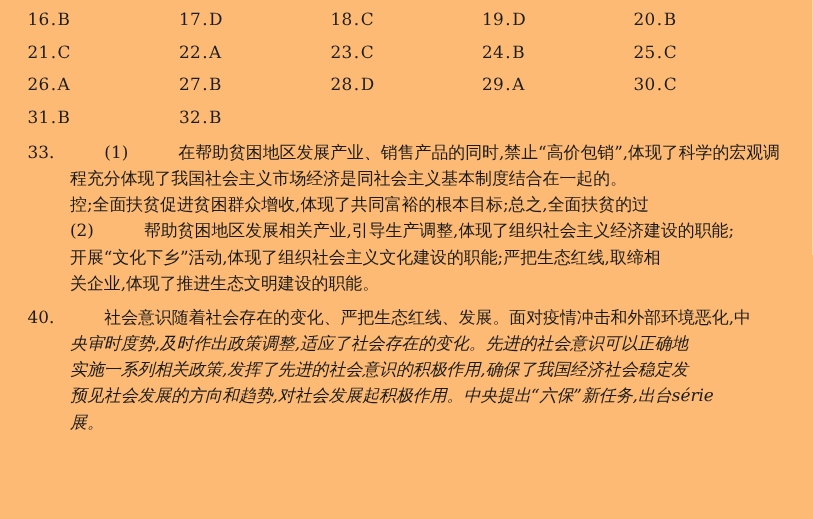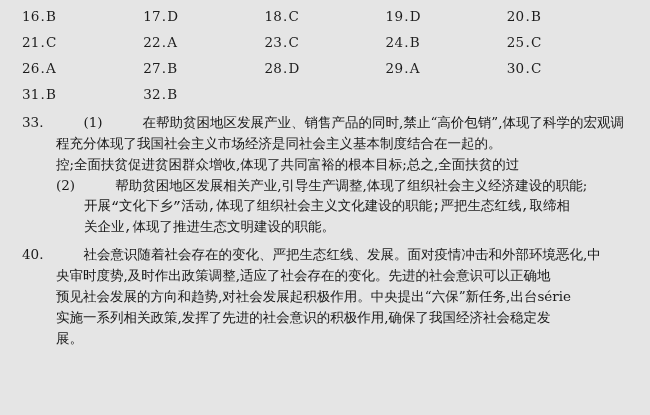--- a/index.html
+++ b/index.html
@@ -13,21 +13,21 @@
     font-family: "DejaVu Serif", "Liberation Serif", serif;
     color: #1a1a1a;
     overflow: hidden;
   }
   .page {
     position: relative;
     width: 650px;
     height: 415px;
     padding: 0;
     box-sizing: border-box;
-    background: #e5e5e5;
+    background: #fdba74;
   }
 
   
   .answer-grid {
     padding: 8px 22px 0 22px;
   }
   .answer-row {
     display: flex;
     align-items: baseline;
     height: 26px;
@@ -77,27 +77,27 @@
     flex: 1 1 auto;
   }
   .indent-sub {
     margin-left: 34px;
   }
   .cont {
     margin-left: 34px;
     text-align: justify;
   }
   .cont-33b {
-    margin-left: 62px;
+    margin-left: 34px;
     text-align: justify;
-    font-family: Liberation Mono, monospace;
   }
   .cont-34 {
     margin-left: 34px;
     text-align: justify;
+    font-style: italic;
   }
   .block-gap {
     height: 6px;
   }
 </style>
 </head>
 <body>
 
 <div class="page">
 
@@ -156,18 +156,18 @@
   </div>
 
   <div class="block-gap"></div>
 
   <div class="qblock">
     <div class="qline">
       <span class="qnum">40.</span>
       <span class="qbody">社会意识随着社会存在的变化、严把生态红线、发展。面对疫情冲击和外部环境恶化,中</span>
     </div>
     <div class="cont-34">央审时度势,及时作出政策调整,适应了社会存在的变化。先进的社会意识可以正确地</div>
+    <div class="cont-34">实施一系列相关政策,发挥了先进的社会意识的积极作用,确保了我国经济社会稳定发</div>
     <div class="cont-34">预见社会发展的方向和趋势,对社会发展起积极作用。中央提出“六保”新任务,出台série</div>
-    <div class="cont-34">实施一系列相关政策,发挥了先进的社会意识的积极作用,确保了我国经济社会稳定发</div>
     <div class="cont-34">展。</div>
   </div>
 
 </div>
 
 </body></html>

